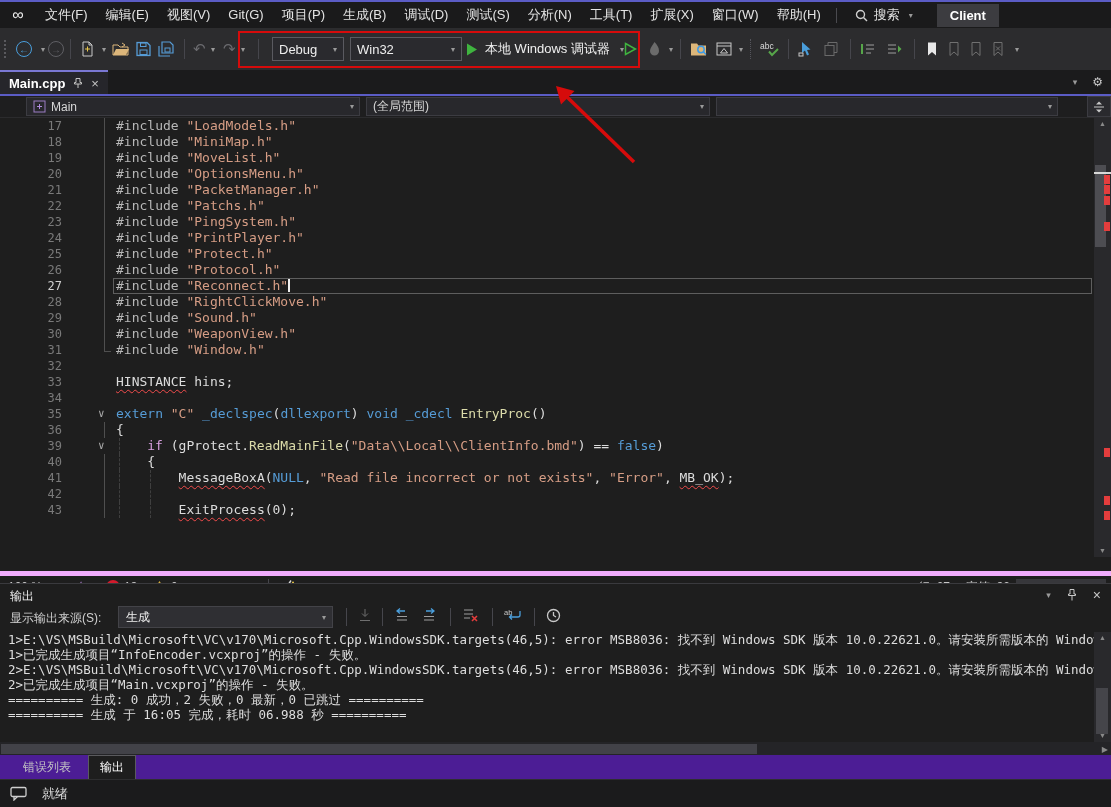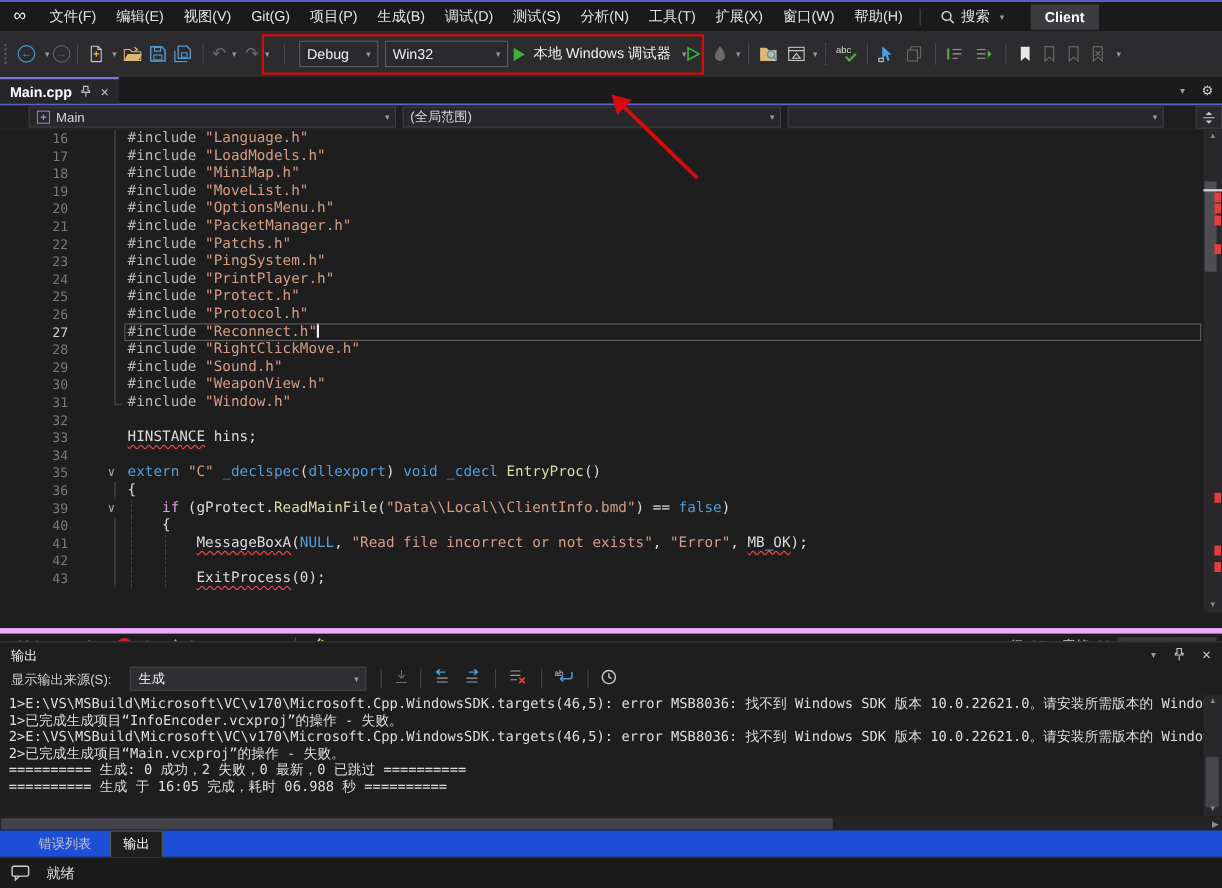--- a/index.html
+++ b/index.html
@@ -79,21 +79,21 @@
 .opcombo{position:absolute;left:118px;top:22px;width:215px;height:22px;background:#2f2f33;border:1px solid #434348;display:flex;align-items:center;padding:0 7px;font-size:12px;color:#eee;}
 .opcombo .dd{position:absolute;right:6px;}
 .oi{position:absolute;top:24px;display:flex;align-items:center;}
 .osep{position:absolute;top:24px;width:1px;height:18px;background:#46464c;}
 .outtext{position:absolute;left:0;top:48px;width:1094px;height:110px;overflow:hidden;padding-left:8px;font-family:"DejaVu Sans Mono",monospace;font-size:12.5px;line-height:15px;color:#dedede;white-space:pre;}
 .ovscroll{position:absolute;left:1094px;top:48px;width:17px;height:110px;background:#29292c;}
 .ov-thumb{position:absolute;left:2px;top:56px;width:12px;height:46px;background:#45454a;}
 .ohscroll{position:absolute;left:0;top:158px;width:100%;height:14px;background:#242427;}
 .oh-thumb{position:absolute;left:1px;top:2px;width:756px;height:10px;background:#424248;}
 
-.ptabs{position:absolute;top:755px;left:0;width:100%;height:24px;background:#1d4ed8;display:flex;align-items:center;gap:6px;padding-left:24px;font-size:12px;}
+.ptabs{position:absolute;top:755px;left:0;width:100%;height:24px;background:#4c1d95;display:flex;align-items:center;gap:6px;padding-left:12px;font-size:12px;}
 .ptab{padding:3px 11px;color:#c4c4c4;}
 .ptab.on{border:1px solid #5a5a5e;color:#fff;background:#1e1e1e;}
 .statusbar{position:absolute;top:779px;left:0;width:100%;height:28px;background:#1b1b1c;border-top:1px solid #2e2e30;display:flex;align-items:center;gap:14px;padding-left:10px;font-size:13px;color:#dedede;}
 svg{display:block}
 text{font-family:"Liberation Sans",sans-serif;}
 </style>
 </head>
 <body>
 
 <div id="app">
@@ -318,25 +318,20 @@
           <path d="M4 4.5 L7 1.5 L10 4.5 Z" fill="#c8c8c8"></path>
           <path d="M4 9.5 L7 12.5 L10 9.5 Z" fill="#c8c8c8"></path>
           <path d="M2 7 h10" stroke="#c8c8c8"></path>
         </svg>
     </span>
   </div>
 
   <div class="editor">
     <div id="code-lines">
         <div class="cl">
-          <span class="ln">16</span>
-          <span class="fm m-l"></span>
-          <span class="cb" style="padding-left: 0ch;"><span class="tk c-pp">#include </span><span class="tk c-str">"Language.h"</span></span>
-        </div>
-        <div class="cl">
           <span class="ln">17</span>
           <span class="fm m-l"></span>
           <span class="cb" style="padding-left: 0ch;"><span class="tk c-pp">#include </span><span class="tk c-str">"LoadModels.h"</span></span>
         </div>
         <div class="cl">
           <span class="ln">18</span>
           <span class="fm m-l"></span>
           <span class="cb" style="padding-left: 0ch;"><span class="tk c-pp">#include </span><span class="tk c-str">"MiniMap.h"</span></span>
         </div>
         <div class="cl">

